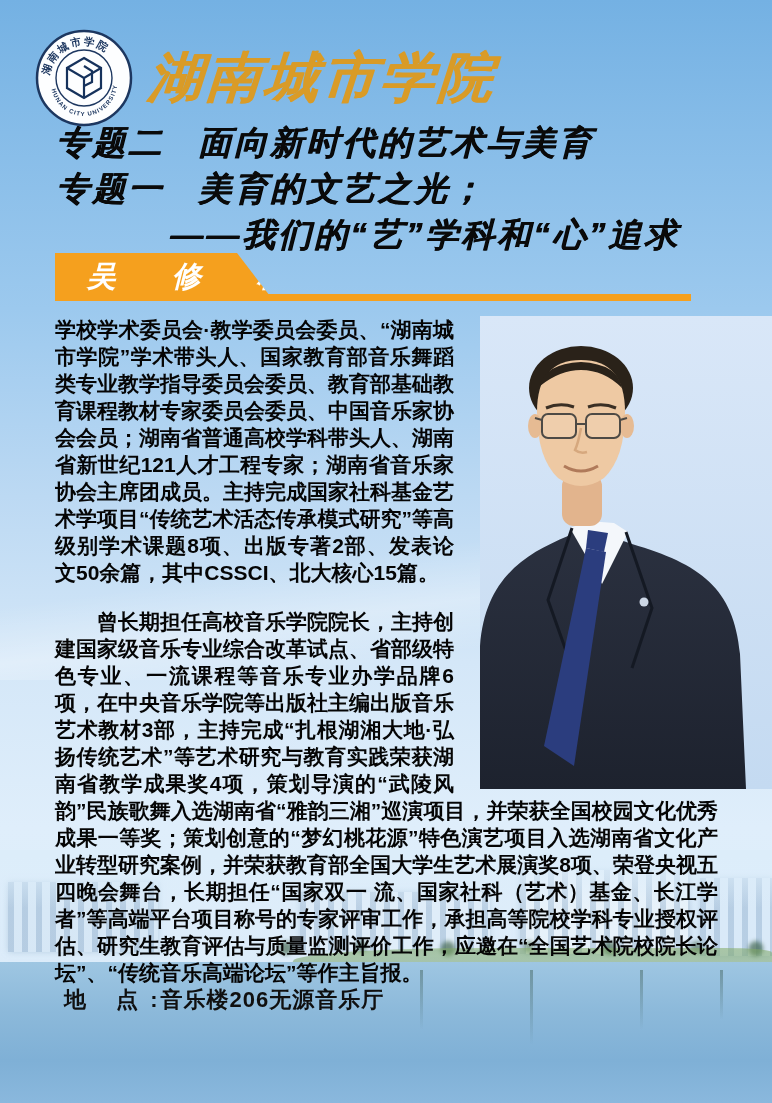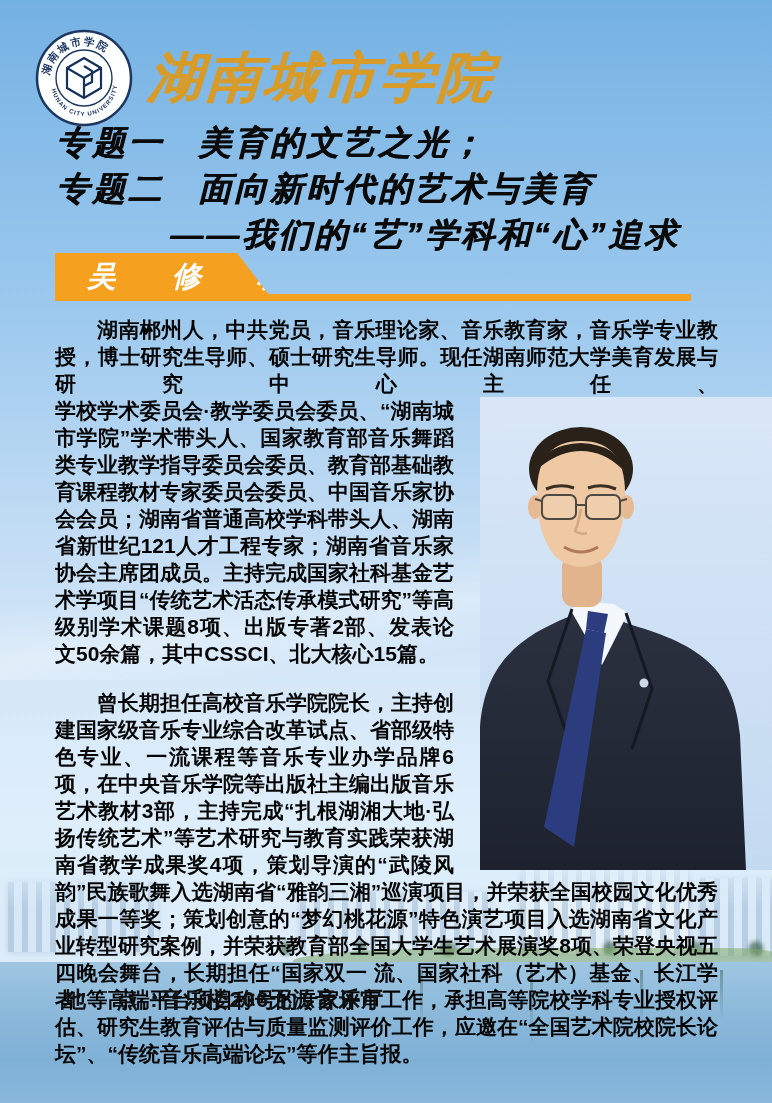--- a/index.html
+++ b/index.html
@@ -122,35 +122,34 @@
       <text font-size="6" font-weight="bold" fill="#1d3760" letter-spacing="1">
         <textPath href="#arcBot" startOffset="6%">HUNAN CITY UNIVERSITY</textPath>
       </text>
     </svg>
   </div>
 
   <div class="calli-title">湖南城市学院</div>
 
   <div class="topics">
     <div class="topic-line">
+      <span class="t-label">专题二</span><span>面向新时代的艺术与美育</span>
+    </div>
+    <div class="topic-line">
       <span class="t-label">专题一</span><span>美育的文艺之光；</span>
-    </div>
-    <div class="topic-line">
-      <span class="t-label">专题二</span><span>面向新时代的艺术与美育</span>
     </div>
     <div class="topic-line topic-sub">——我们的“艺”学科和“心”追求</div>
   </div>
 
   <div class="banner">
     <div class="banner-name">吴 修 林</div>
   </div>
   <div class="banner-line"></div>
 
   <div class="bio">
-    <p class="wide indent">湖南郴州人，中共党员，音乐理论家、音乐教育家，音乐学专业教授，博士研究生导师、硕士研究生导师。现任湖南师范大学美育发展与研究中心主任、</p>
 
     <div class="photo-float">
       <svg width="292" height="473" viewBox="0 0 292 473">
         <defs>
           <linearGradient id="pbg" x1="0" y1="0" x2="0" y2="1">
             <stop offset="0" stop-color="#d9e7f8"></stop>
             <stop offset="1" stop-color="#c4daf1"></stop>
           </linearGradient>
           <linearGradient id="suitg" x1="0" y1="0" x2="0" y2="1">
             <stop offset="0" stop-color="#2b3140"></stop>

